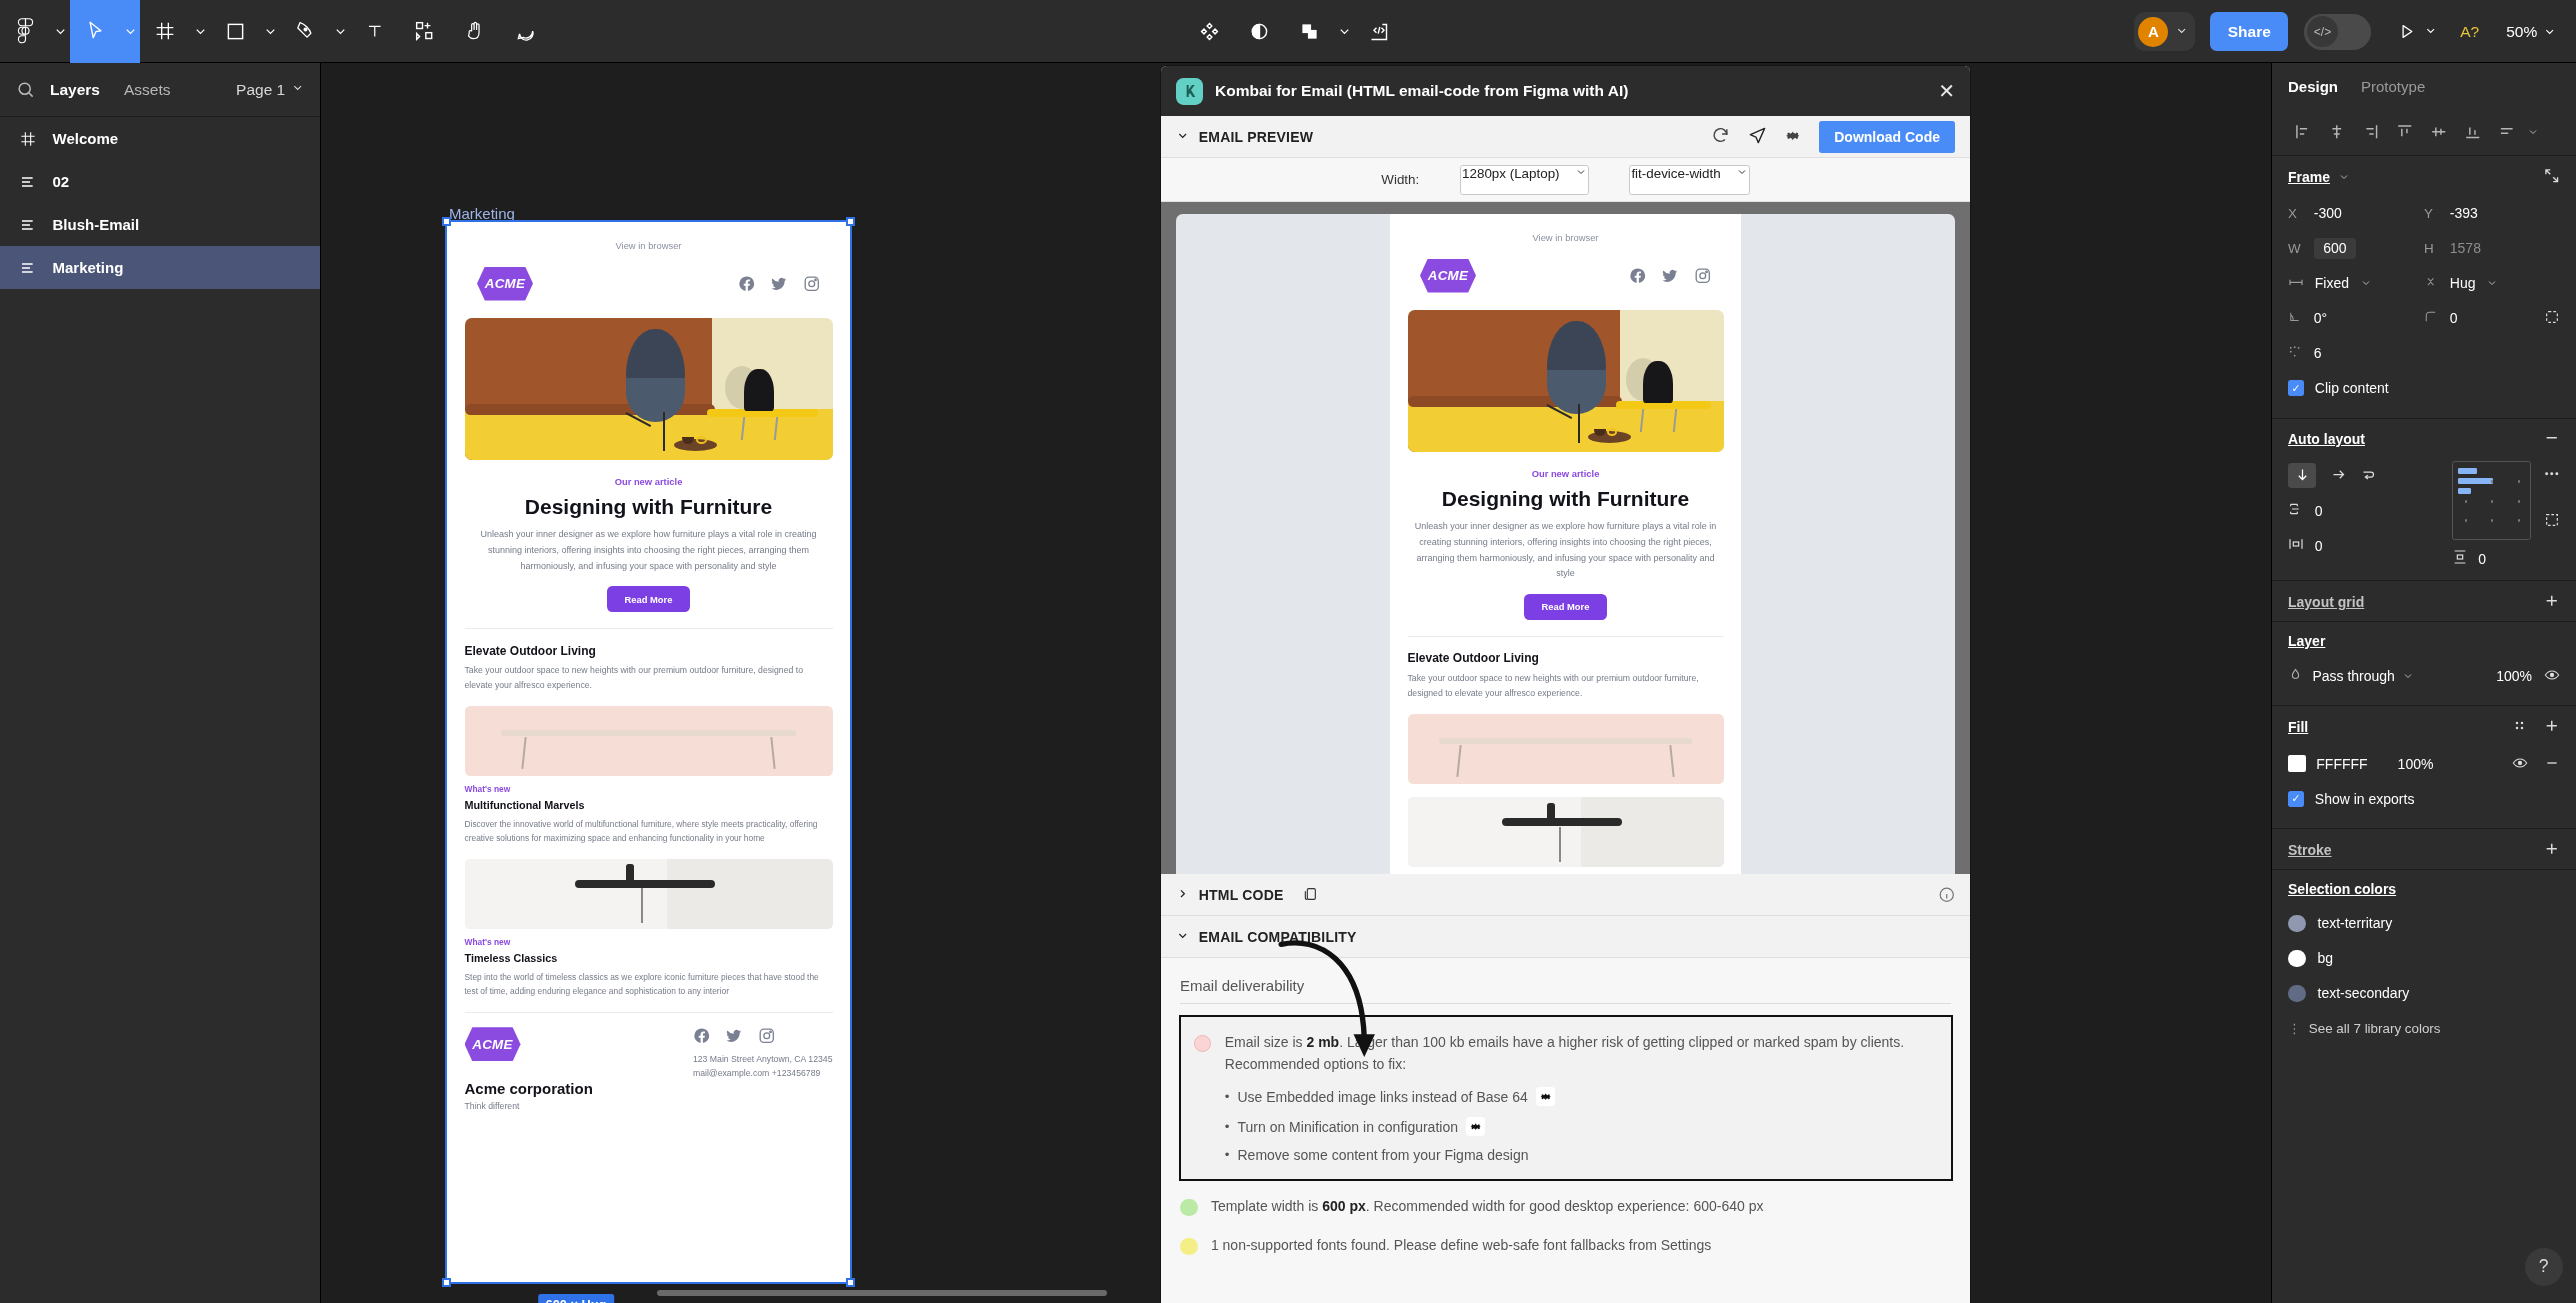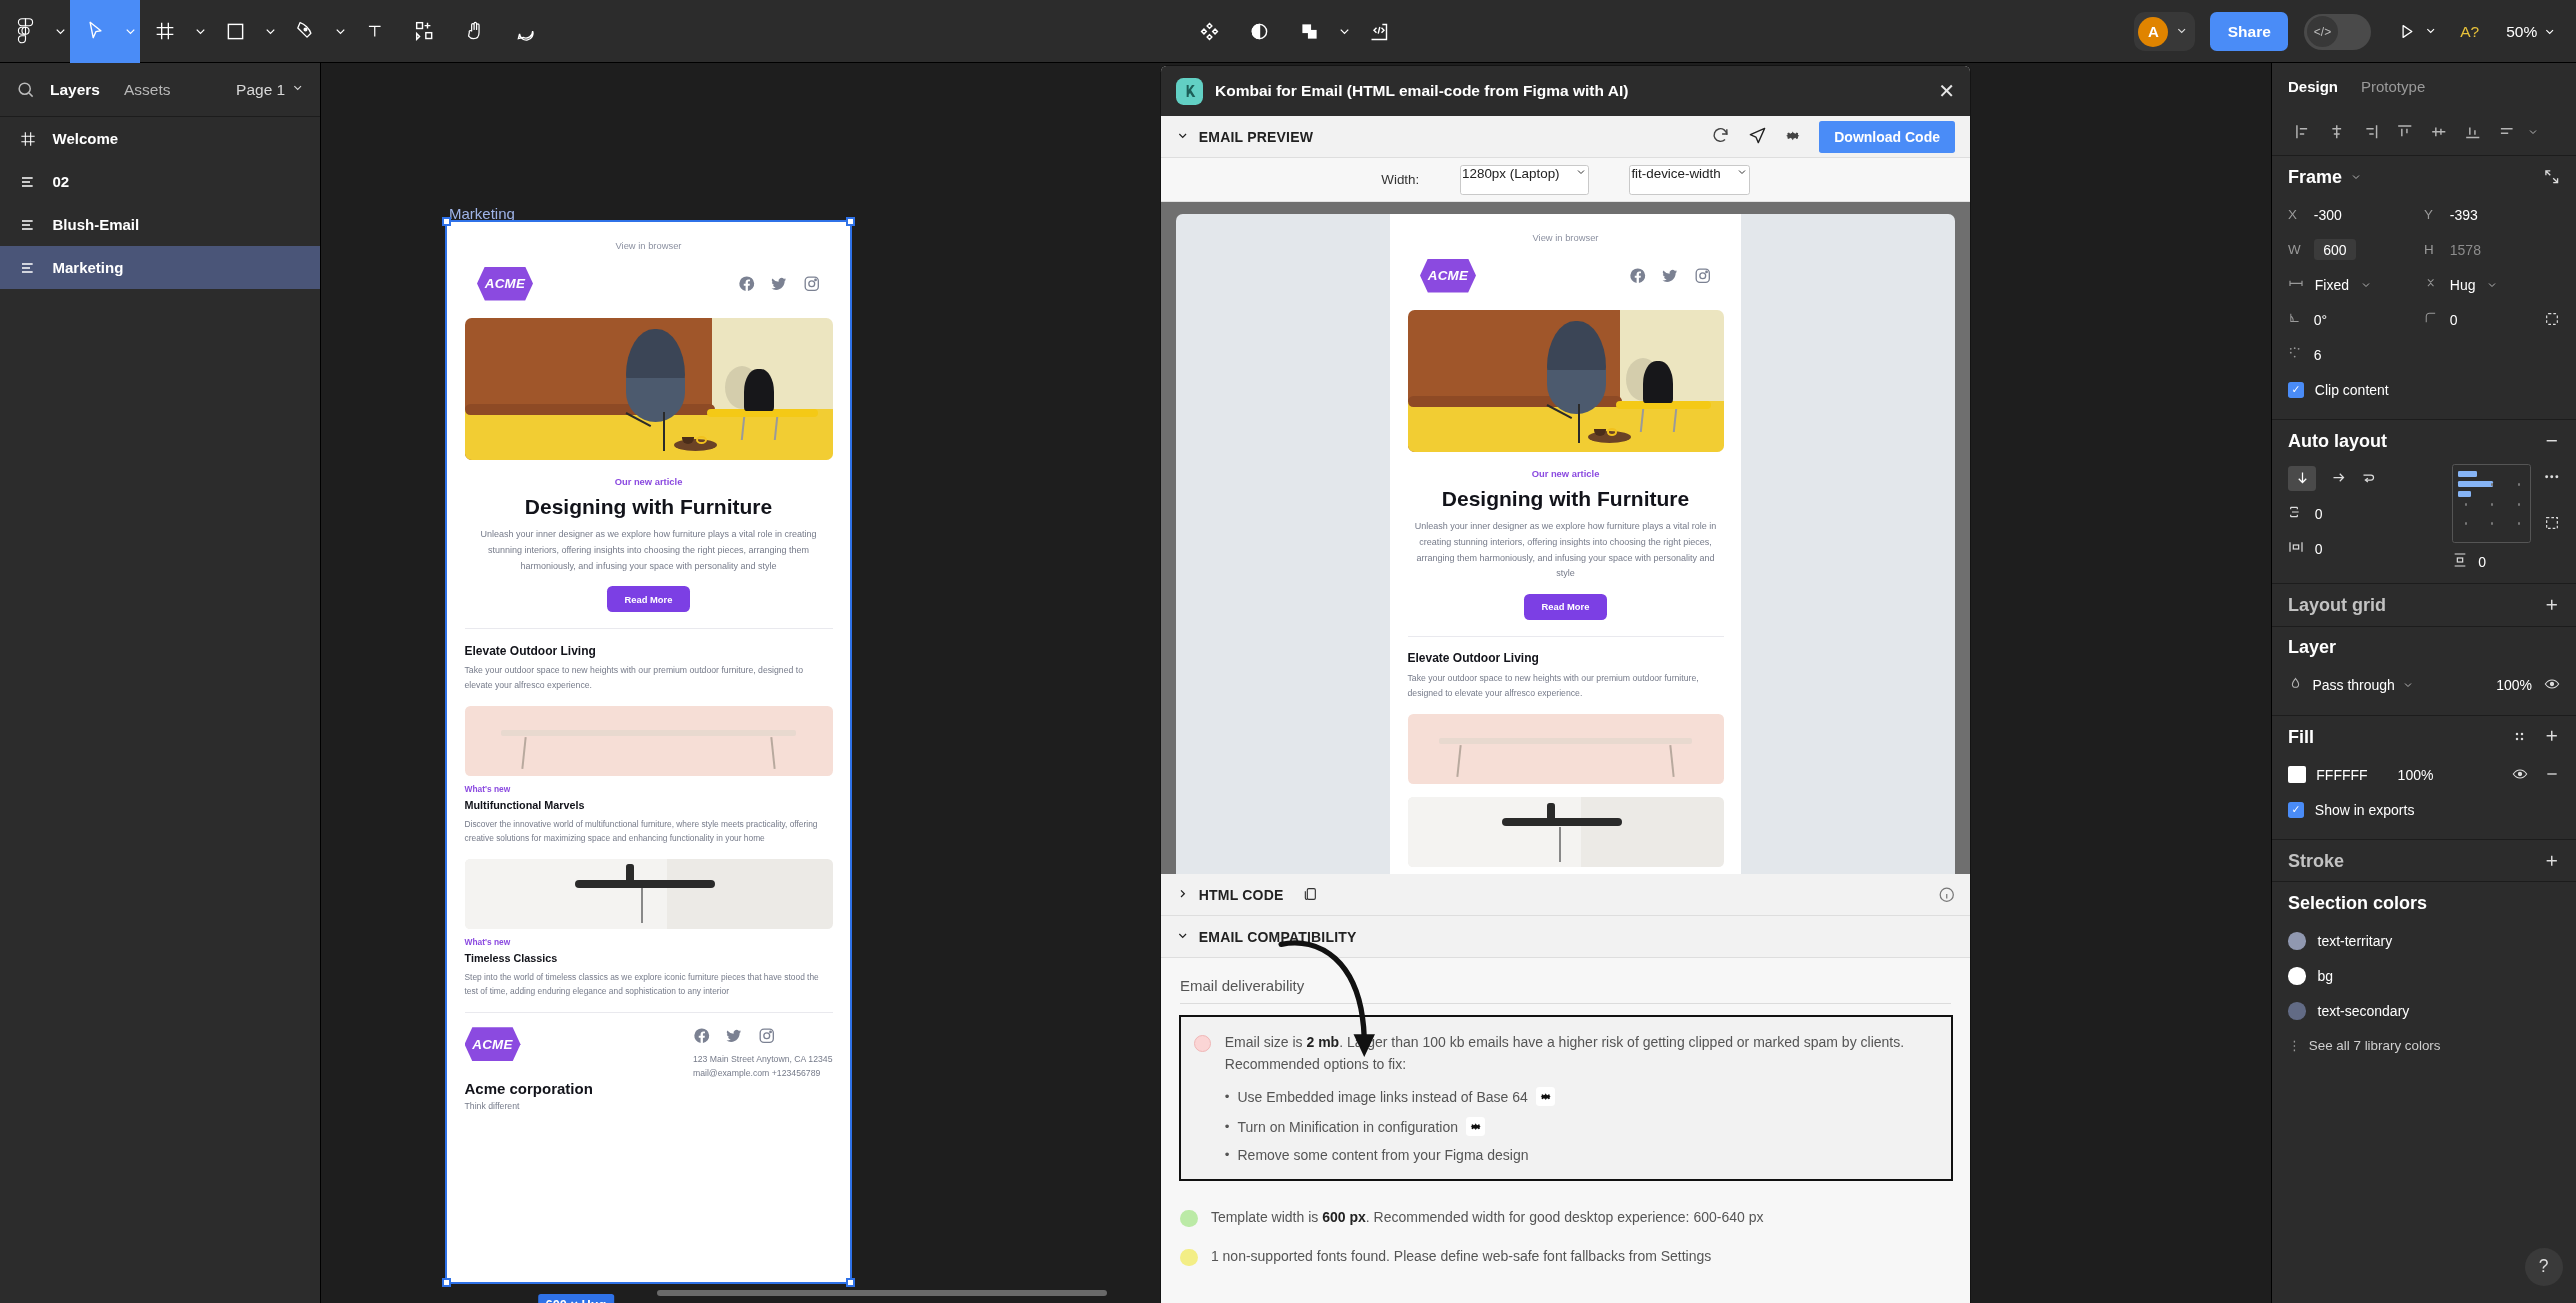--- a/index.html
+++ b/index.html
@@ -224,40 +224,40 @@
   .dot-yellow { background: #f3ee86; }
   .warn-text { color: #555; font-size: 14px; line-height: 1.55; }
   .warn-text b { color: #222; }
   .warn-list { list-style: none; margin-top: 12px; }
   .warn-list li { display: flex; align-items: center; gap: 8px; margin-top: 10.8px; color: #555; font-size: 14px; }
   .warn-list li::before { content: "•"; color: #555; font-size: 13.4px; }
   .gear-chip {
     background: #fff; border-radius: 3.4px; width: 19px; height: 19px;
     display: flex; align-items: center; justify-content: center;
   }
-  .issue-row { display: flex; gap: 13.4px; padding: 26px 19px 0; }
+  .issue-row { display: flex; gap: 13.4px; padding: 15px 19px 0; }
   .arrow-anno { position: absolute; left: 116px; top: -19px; pointer-events: none; }
   .bottom-sect {
     position: absolute; left: 0; bottom: 0; width: 100%;
     background: #f2f2f2; border-top: 0.7px solid #cfcfcf;
   }
 
   
   .rpanel {
     position: absolute; right: 0; top: 63px; width: 305px; height: 1240px;
     background: #2c2c2c; border-left: 0.7px solid #000; color: #e6e6e6;
   }
   .rp-tabs { height: 46px; display: flex; align-items: center; padding: 0 16px; gap: 23px; }
   .rp-tab { font-size: 15px; color: #9a9a9a; }
   .rp-tab.active { color: #fff; font-weight: bold; }
   .rp-align { height: 47px; display: flex; align-items: center; padding: 0 13.4px; gap: 0; border-bottom: 0.7px solid #1c1c1c; }
   .rp-align > div { width: 34px; display: flex; align-items: center; justify-content: center; color: #b5b5b5; }
   .rp-sect { padding: 10.8px 16px 12px; border-bottom: 0.7px solid #1c1c1c; }
   .rp-sect-head { display: flex; align-items: center; justify-content: space-between; margin-bottom: 9.4px; }
-  .rp-sect-title { font-size: 18px; font-weight: bold; color: #fff; }
+  .rp-sect-title { font-size: 14px; font-weight: bold; color: #fff; text-decoration: underline; }
   .rp-sect-title.dim { color: #c2c2c2; font-weight: bold; }
   .rp-row { display: flex; align-items: center; height: 35px; }
   .rp-half { width: 50%; display: flex; align-items: center; gap: 10.8px; }
   .rp-key { color: #9a9a9a; font-size: 13.4px; min-width: 15px; }
   .rp-val { color: #fff; font-size: 14px; }
   .rp-val.dim { color: #8d8d8d; }
   .rp-val-box { background: #3b3b3b; border-radius: 3.4px; padding: 2.7px 9.4px; }
   .rp-chev { color: #b5b5b5; font-size: 10px; }
   .cb {
     width: 16px; height: 16px; border-radius: 2.7px; background: #4a8cf7;

